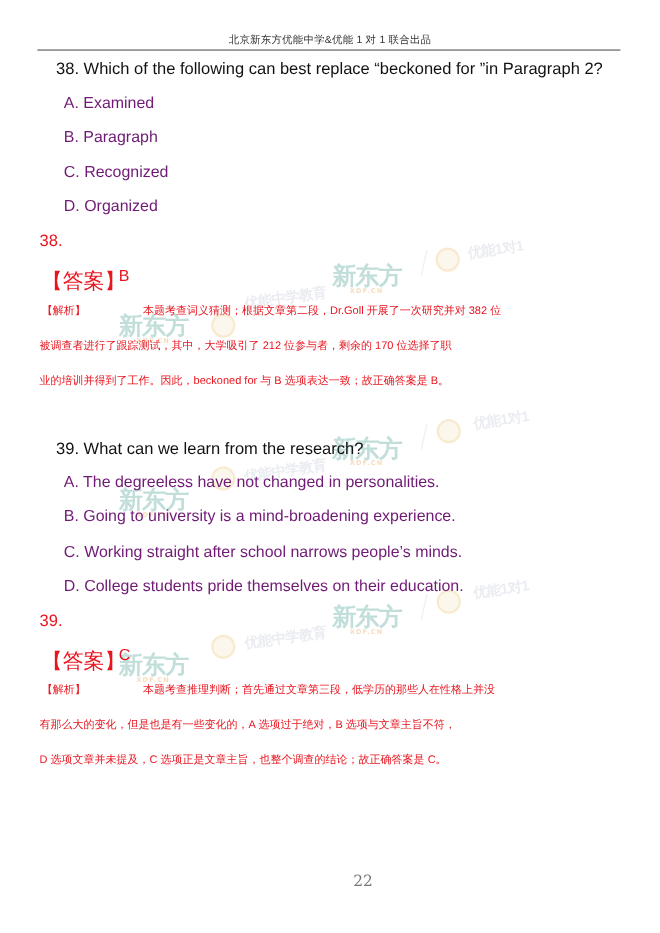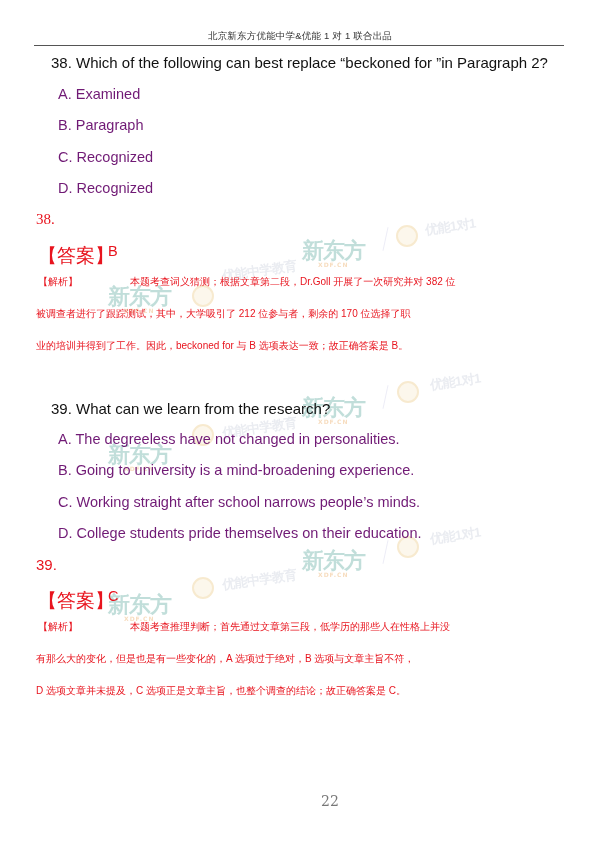--- a/index.html
+++ b/index.html
@@ -68,25 +68,25 @@
 <div class="wm wm-xdf" style="top:546px;left:302px;"><span>新东方</span><small>XDF.CN</small></div>
 <div class="wm wm-yn" style="top:571px;left:222px;">优能中学教育</div>
 <div class="wm wm-badge" style="top:577px;left:192px;"></div>
 <div class="wm wm-xdf" style="top:590px;left:108px;"><span>新东方</span><small>XDF.CN</small></div>
 
 <div>
   <div class="line q" style="top:54px;">38. Which of the following can best replace “beckoned for ”in Paragraph 2?</div>
   <div class="line opt" style="top:86px;">A. Examined</div>
   <div class="line opt" style="top:117px;">B. Paragraph</div>
   <div class="line opt" style="top:149px;">C. Recognized</div>
-  <div class="line opt" style="top:180px;">D. Recognized</div>
+  <div class="line opt" style="top:180px;">D. Organized</div>
 </div>
 
 <div>
-  <div class="line num red" style="top:211px;font-family:Liberation Serif, serif;">38.</div>
+  <div class="line num red" style="top:211px;">38.</div>
   <div class="line ans-label red" style="top:243px;">【答案】</div>
   <div class="line ans-val red" style="top:243px;">B</div>
   <div class="line exp exp-label red" style="top:275px;">【解析】</div>
   <div class="line exp exp-first red" style="top:275px;">本题考查词义猜测；根据文章第二段，Dr.Goll 开展了一次研究并对 382 位</div>
   <div class="line exp exp-cont red" style="top:307px;">被调查者进行了跟踪测试，其中，大学吸引了 212 位参与者，剩余的 170 位选择了职</div>
   <div class="line exp exp-cont red" style="top:339px;">业的培训并得到了工作。因此，beckoned for  与 B 选项表达一致；故正确答案是 B。</div>
 </div>
 
 <div>
   <div class="line q" style="top:400px;">39. What can we learn from the research?</div>

